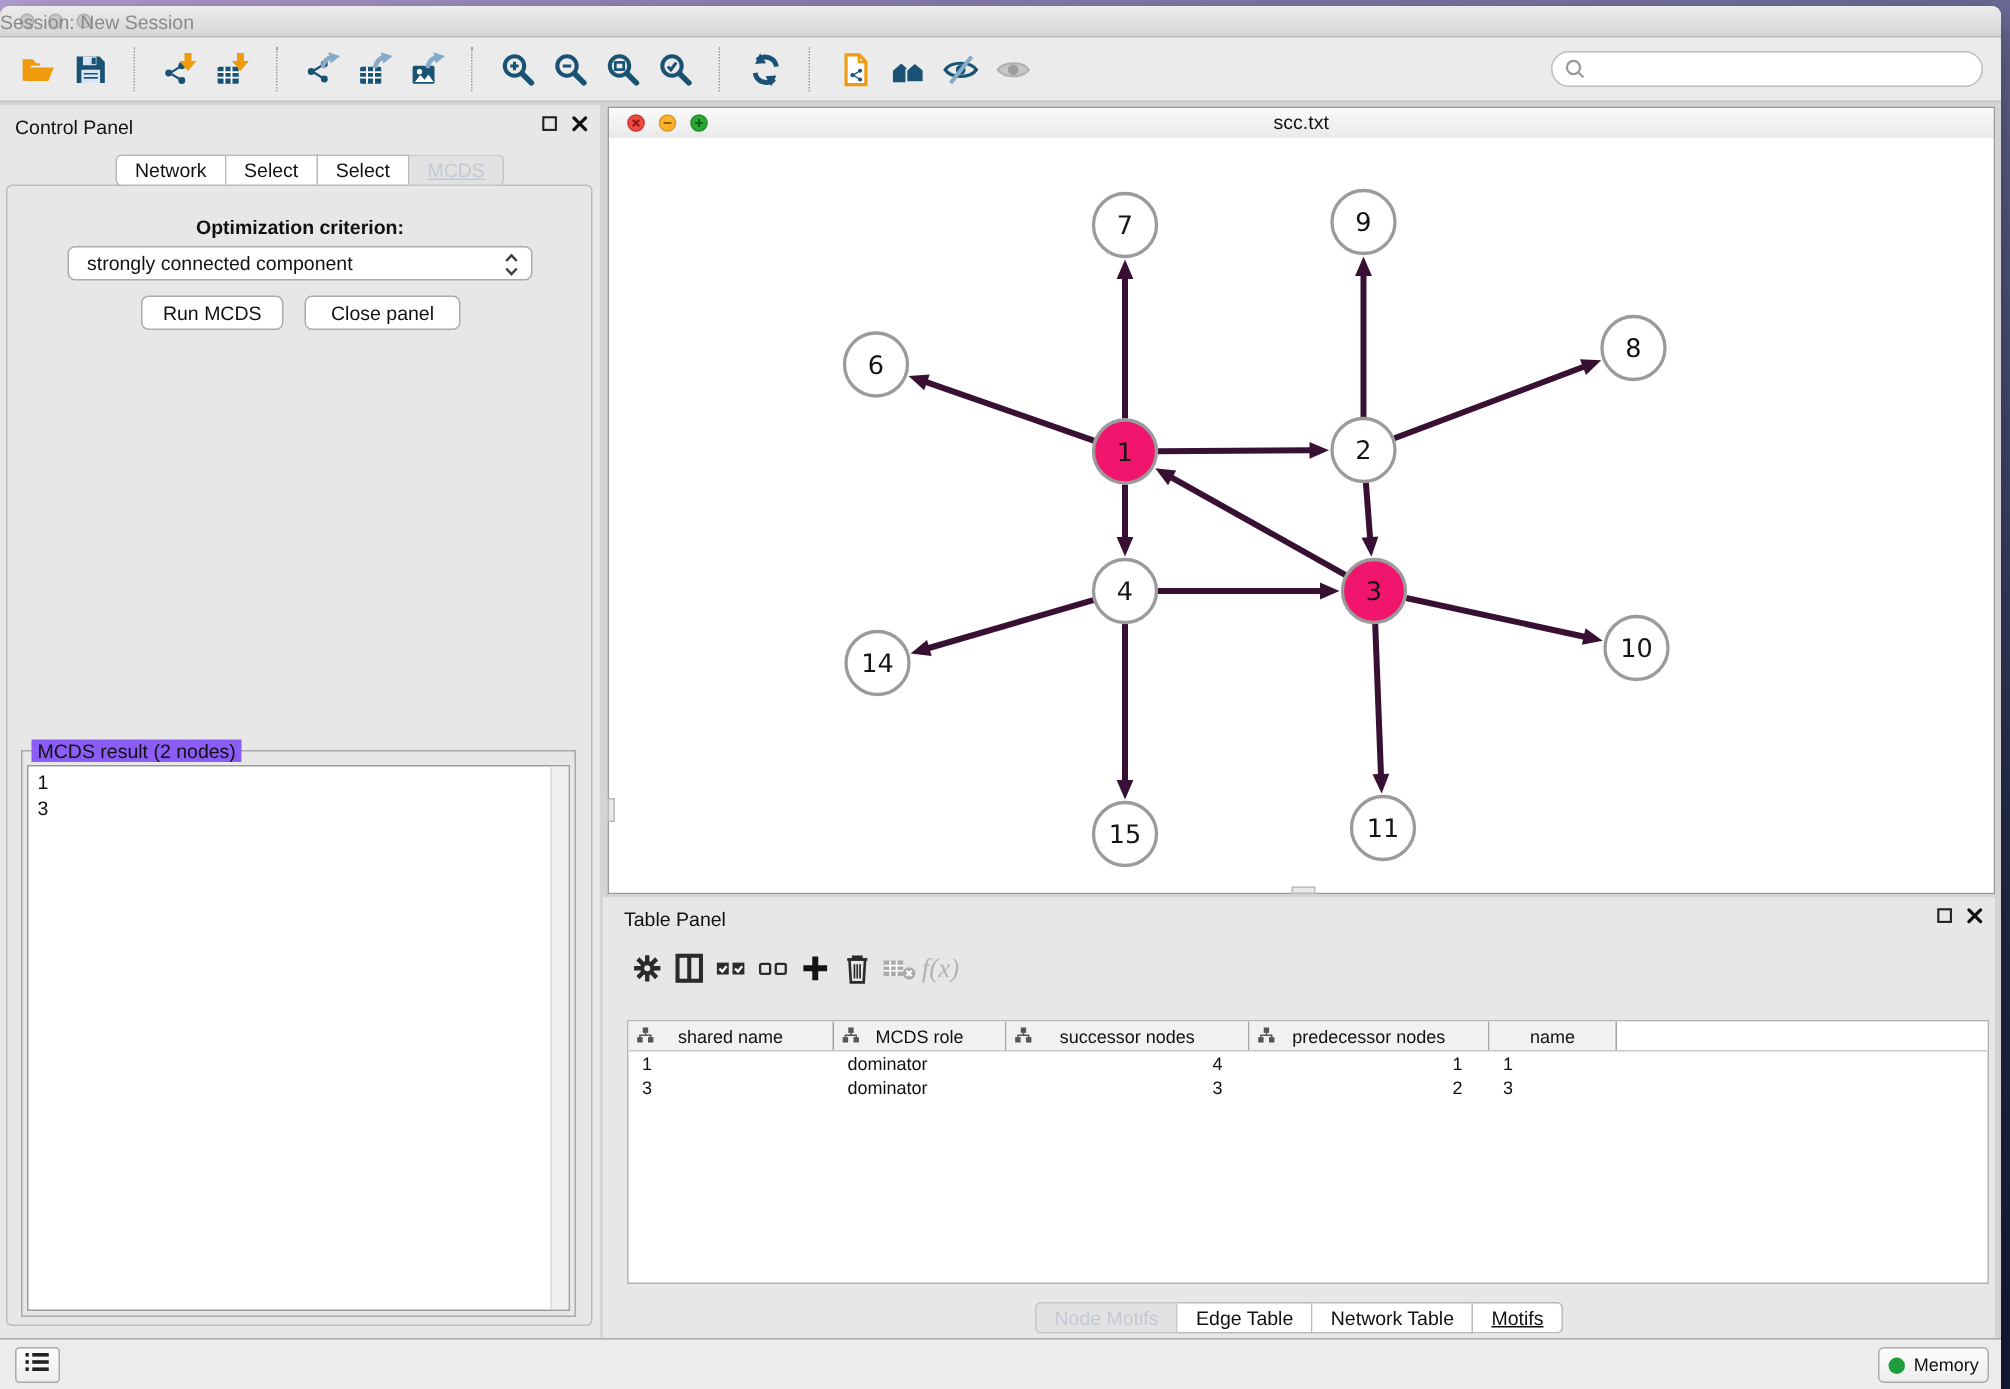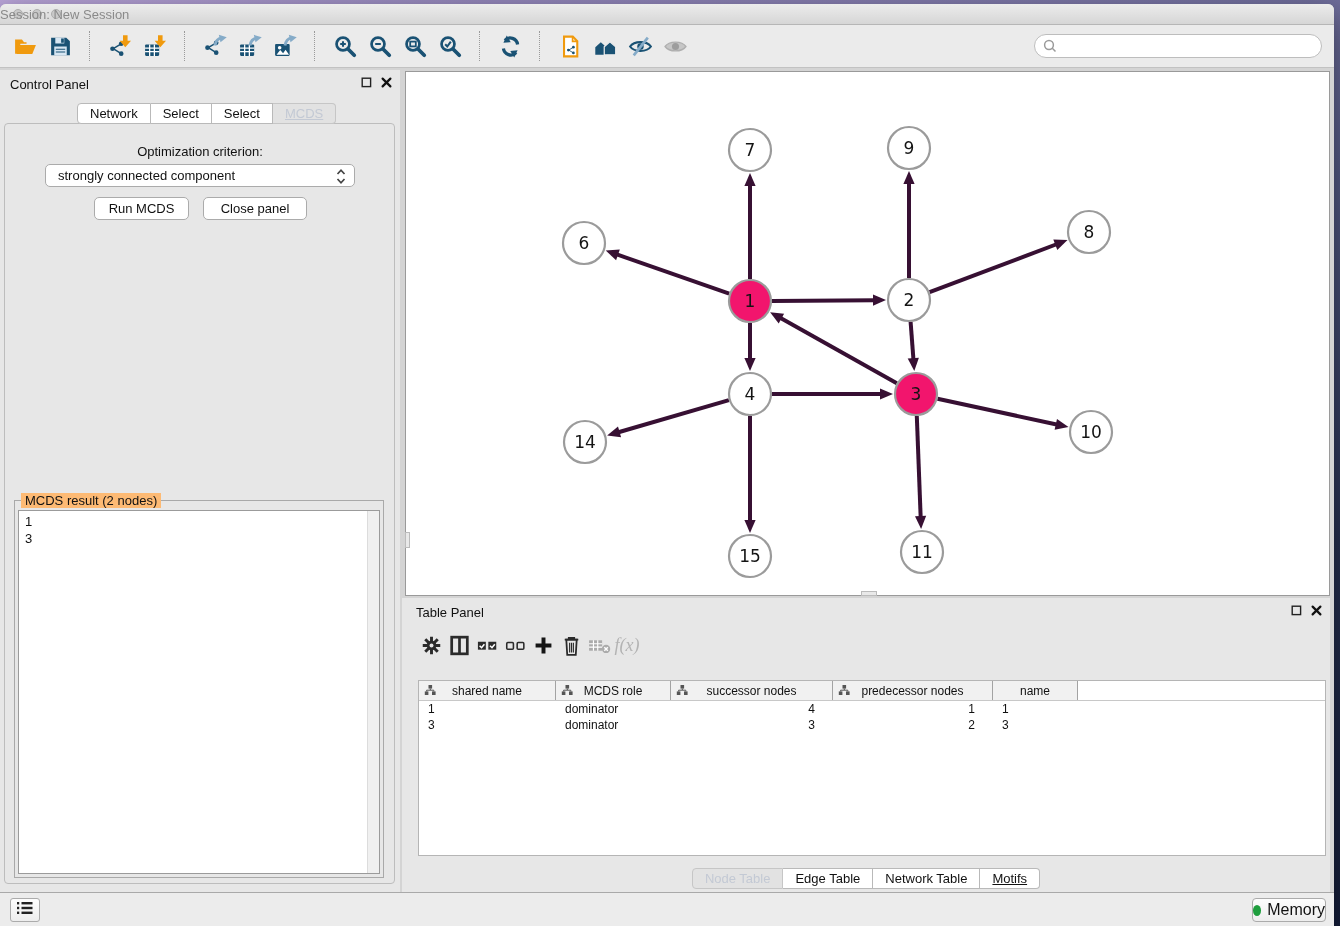--- a/index.html
+++ b/index.html
@@ -33,29 +33,29 @@
   .panel-btns{position:absolute;right:8px;top:7px;display:flex;gap:9px;}
   .panel-btns span{display:flex;}
   .cp-tabs{position:absolute;left:77px;top:33px;height:21px;display:flex;z-index:2;}
   .tabseg{box-sizing:border-box;height:21px;line-height:19px;font-size:13px;text-align:center;
     background:#fff;border:1px solid #b9b9b9;border-left:none;padding:0 12px;color:#111;}
   .tabseg:first-child{border-left:1px solid #b9b9b9;border-radius:4px 0 0 4px;}
   .tabseg:last-child{border-radius:0 4px 4px 0;text-decoration:underline;}
   .tabseg.sel{background:#e2e2e2;color:#c3c9d4;border-color:#c6c6c6;}
   .cp-pane{position:absolute;left:4px;top:53px;width:391px;height:761px;border:1px solid #bdbdbd;
     border-radius:4px;background:#e7e7e7;box-sizing:border-box;}
-  .opt-label{position:absolute;left:0;width:100%;top:74px;text-align:center;font-size:13px;color:#111;}
+  .opt-label{position:absolute;left:0;width:100%;top:74px;text-align:center;font-size:13px;color:#111;font-weight:bold;}
   .cp-select{position:absolute;left:45px;top:94px;width:310px;height:23px;background:#fff;
     border:1px solid #ababab;border-radius:5px;box-sizing:border-box;display:flex;align-items:center;
     font-size:13px;color:#111;padding-left:12px;}
   .cp-select .stepper{position:absolute;right:6px;top:2px;}
   .cp-btn{position:absolute;top:127px;height:23px;background:#fff;border:1px solid #ababab;
     border-radius:5px;box-sizing:border-box;font-size:13px;color:#111;text-align:center;line-height:21px;}
   .fieldset{position:absolute;left:14px;top:430px;width:370px;height:378px;border:1px solid #a9a9a9;box-sizing:border-box;}
-  .fieldset .legend{position:absolute;left:6px;top:-8px;background:#fdba74;padding:0 4px;font-size:13px;color:#111;}
+  .fieldset .legend{position:absolute;left:6px;top:-8px;background:#8b5cf6;padding:0 4px;font-size:13px;color:#111;}
   .result-box{position:absolute;left:3px;top:9px;right:3px;bottom:3px;background:#fff;border:1px solid #9b9b9b;overflow:hidden;}
   .result-text{position:absolute;left:0;top:0;right:11px;bottom:0;font-size:13px;line-height:17px;
     color:#111;padding:2px 6px;white-space:pre-line;}
   .result-scroll{position:absolute;right:0;top:0;bottom:0;width:11px;background:#f0f0f0;border-left:1px solid #dcdcdc;}
   
   .rightarea{position:absolute;left:402px;top:0;width:928px;height:824px;}
   .netwin{position:absolute;left:3px;top:3px;width:925px;height:525px;background:#fff;
     border:1px solid #9a9a9a;box-sizing:border-box;}
   .netwin .nw-title{position:absolute;left:0;top:0;right:0;height:20px;
     background:linear-gradient(#fafafa,#e9e9e9);border-bottom:1px solid #c9c9c9;}
@@ -79,21 +79,21 @@
   .tr{display:flex;height:16px;align-items:center;}
   .td{box-sizing:border-box;font-size:12px;color:#111;overflow:hidden;white-space:nowrap;}
   .td.left{text-align:left;padding-left:9px;}
   .td.right{text-align:right;padding-right:18px;}
   .tp-tabs{position:absolute;left:0;right:0;top:270px;display:flex;justify-content:center;}
   
   .statusbar{position:absolute;left:0;bottom:0;width:100%;height:34px;background:#ececec;border-top:1px solid #a9a9a9;box-sizing:border-box;}
   .sb-btn{position:absolute;top:5px;height:24px;background:linear-gradient(#fdfdfd,#ededed);
     border:1px solid #ababab;border-radius:3px;box-sizing:border-box;display:flex;align-items:center;justify-content:center;}
   .sb-list{left:10px;width:30px;}
-  .sb-mem{right:8px;width:74px;border-radius:4px;gap:6px;font-size:16px;color:#111;}
+  .sb-mem{right:8px;width:74px;border-radius:4px;gap:6px;font-size:12px;color:#111;}
   .mem-dot{width:11px;height:11px;border-radius:50%;}
 </style>
 </head>
 <body>
 
 <div class="app">
 
   <div class="titlebar">
     <span class="tl-dot" style="left:13px"></span>
     <span class="tl-dot" style="left:32px"></span>
@@ -302,20 +302,41 @@
           <div class="result-text" id="result-text">1
 3</div>
           <div class="result-scroll"></div>
         </div>
       </div>
     </div>
 
     <div class="rightarea">
 
       <div class="netwin">
+        <div class="nw-title">
+          <span class="nw-btn" style="left:12px">
+            <svg width="12" height="12" viewBox="0 0 12 12">
+                <circle cx="6" cy="6" r="5.4" fill="#ee4a40" stroke="#ca372f" stroke-width="1"></circle>
+                <path d="M3.8 3.8L8.2 8.2M8.2 3.8L3.8 8.2" stroke="rgba(100,0,0,.7)" stroke-width="1.3"></path>
+              </svg>
+          </span>
+          <span class="nw-btn" style="left:33px">
+            <svg width="12" height="12" viewBox="0 0 12 12">
+                <circle cx="6" cy="6" r="5.4" fill="#fdb02c" stroke="#dd9a1c" stroke-width="1"></circle>
+                <path d="M3.4 6h5.2" stroke="rgba(120,75,0,.8)" stroke-width="1.4"></path>
+              </svg>
+          </span>
+          <span class="nw-btn" style="left:54px">
+            <svg width="12" height="12" viewBox="0 0 12 12">
+                <circle cx="6" cy="6" r="5.4" fill="#2ba535" stroke="#238c2c" stroke-width="1"></circle>
+                <path d="M3.4 6h5.2M6 3.4v5.2" stroke="rgba(0,80,0,.75)" stroke-width="1.4"></path>
+              </svg>
+          </span>
+          <div class="t">scc.txt</div>
+        </div>
         <div class="nw-content" id="graph-holder"><svg width="923" height="504" viewBox="0 0 923 504">
               <line x1="344.0" y1="187.0" x2="344.0" y2="92.0" stroke="#371033" stroke-width="4"></line>
               <polygon points="344.0,81.0 349.6,94.0 338.4,94.0" fill="#371033"></polygon>
               <line x1="323.2" y1="201.7" x2="210.1" y2="162.2" stroke="#371033" stroke-width="4"></line>
               <polygon points="199.7,158.6 213.8,157.6 210.1,168.2" fill="#371033"></polygon>
               <line x1="366.0" y1="208.9" x2="469.0" y2="208.2" stroke="#371033" stroke-width="4"></line>
               <polygon points="480.0,208.1 467.0,213.8 467.0,202.6" fill="#371033"></polygon>
               <line x1="344.0" y1="231.0" x2="344.0" y2="268.0" stroke="#371033" stroke-width="4"></line>
               <polygon points="344.0,279.0 338.4,266.0 349.6,266.0" fill="#371033"></polygon>
               <line x1="503.0" y1="186.0" x2="503.0" y2="90.0" stroke="#371033" stroke-width="4"></line>
@@ -502,21 +523,21 @@
               <div class="tr">
                 <div class="td left" style="width: 137px;">3</div>
                 <div class="td left" style="width: 115px;">dominator</div>
                 <div class="td right" style="width: 162px;">3</div>
                 <div class="td right" style="width: 160px;">2</div>
                 <div class="td left" style="width: 85px;">3</div>
               </div>
             </div>
         </div>
         <div class="tp-tabs" id="tp-tabs">
-            <div class="tabseg sel">Node Table</div>
+            <div class="tabseg sel">Node Motifs</div>
             <div class="tabseg">Edge Table</div>
             <div class="tabseg">Network Table</div>
             <div class="tabseg">Motifs</div>
           </div>
       </div>
 
     </div>
   </div>
 
   <div class="statusbar">

